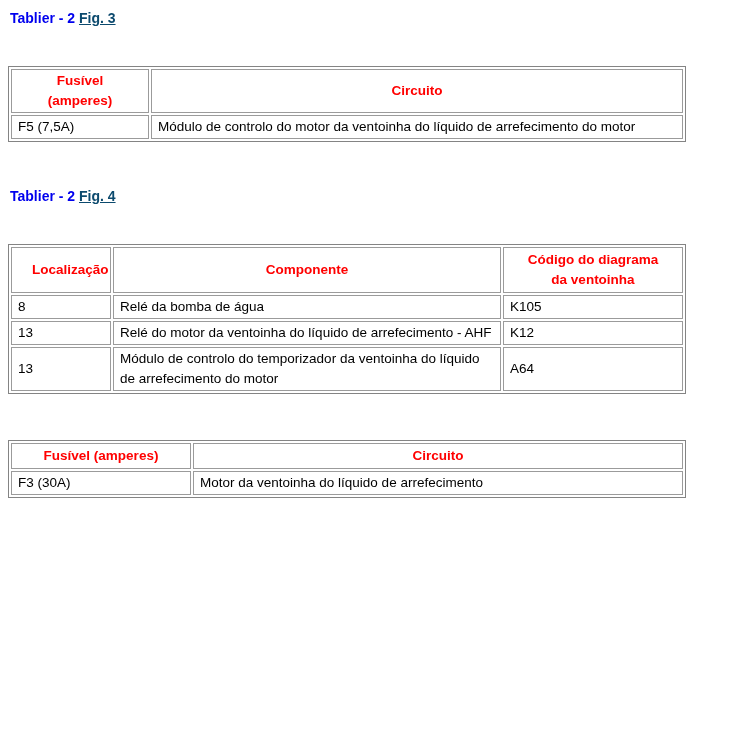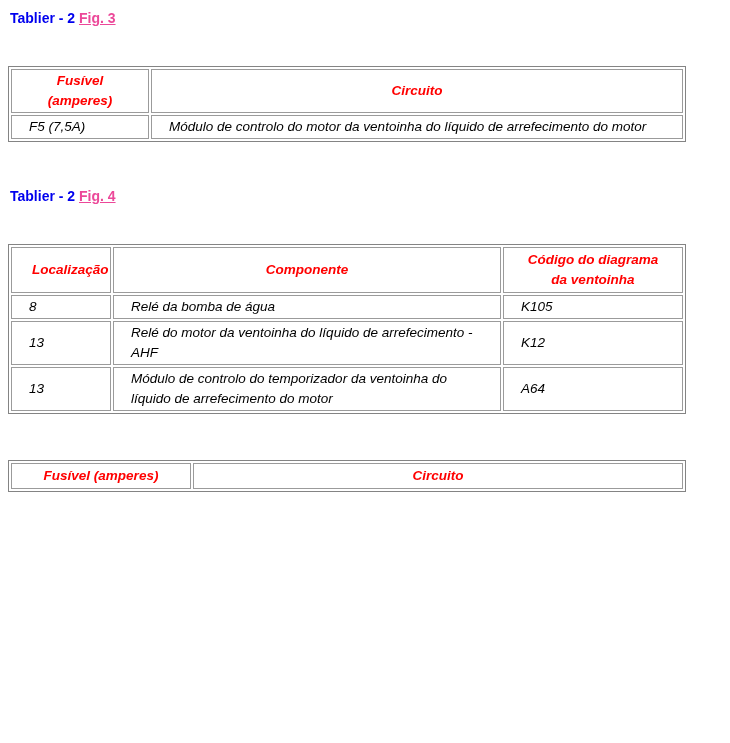--- a/index.html
+++ b/index.html
@@ -18,51 +18,50 @@
   }
   .section { margin: 0; }
   h2.doc-heading {
     margin: 0 0 40px 2px;
     font-size: 14px;
     line-height: 16px;
     font-weight: bold;
     color: #0000ee;
   }
   h2.doc-heading a.fig-link {
-    color: #ec4899;
+    color: #0c4a6e;
     text-decoration: underline;
     font-weight: bold;
     cursor: pointer;
   }
   table.doc-table {
     border-collapse: separate;
     border-spacing: 2px;
     border: 1px solid #848484;
     width: 678px;
     margin: 0 0 46px 0;
     table-layout: fixed;
-    font-style: italic;
   }
   table.doc-table th,
   table.doc-table td {
     border: 1px solid #9b9b9b;
     line-height: 20px;
     vertical-align: middle;
     overflow: hidden;
   }
   table.doc-table th {
     color: #ff0000;
     font-weight: bold;
     text-align: center;
     padding: 2px 20px;
     font-size: 13.5px;
   }
   table.doc-table td {
     text-align: left;
-    padding: 1px 17px;
+    padding: 1px 6px;
     font-weight: normal;
   }
   
   .t1 .col-a { width: 138px; }
   .t1 th.hdr-narrow { padding: 1px 12px; } 
   .t2 .col-a { width: 100px; }
   .t2 .col-b { width: 388px; }
   .t3 .col-a { width: 180px; }
 </style>
 </head>
@@ -134,15 +133,19 @@
         <col class="col-a">
         <col class="col-b">
       </colgroup>
     <thead>
       <tr>
         <th>Fusível (amperes)</th>
         <th>Circuito</th>
       </tr>
     </thead>
     <tbody>
+      <tr>
+        <td>F3 (30A)</td>
+        <td>Motor da ventoinha do líquido de arrefecimento</td>
+      </tr>
     </tbody>
   </table>
 </div>
 
 </body></html>

